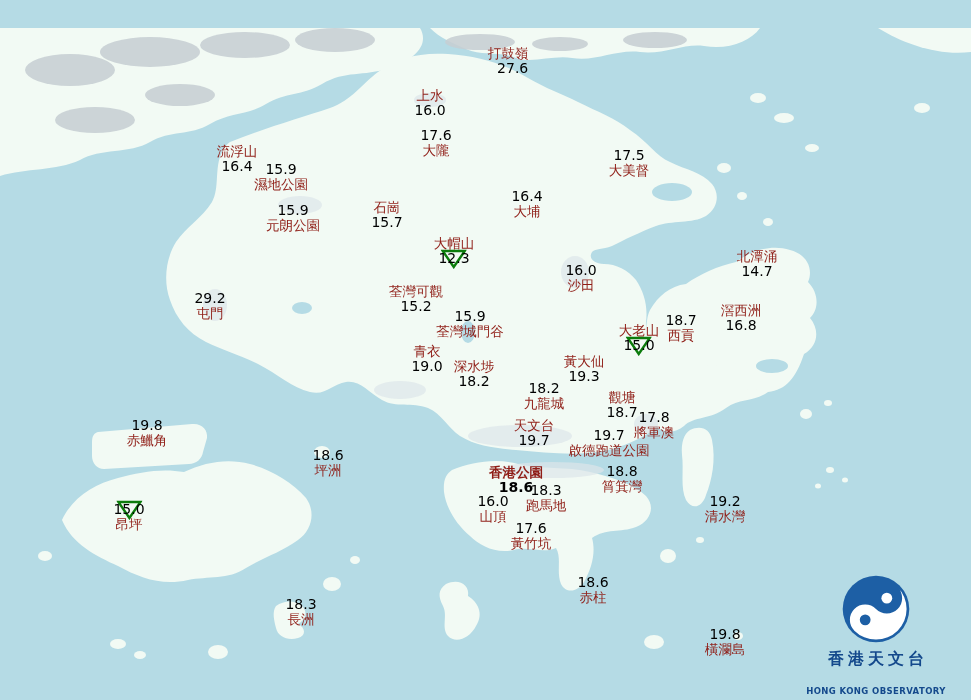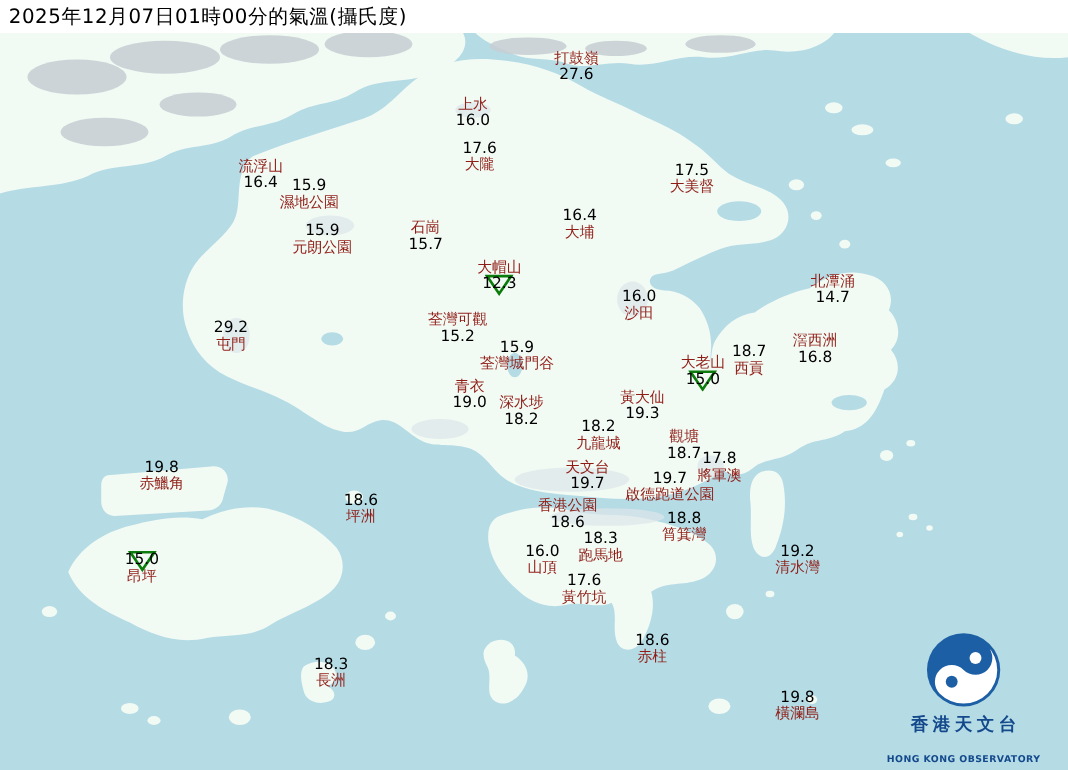--- a/index.html
+++ b/index.html
@@ -162,26 +162,23 @@
     </g>
 
     <g class="water">
       <ellipse cx="672" cy="192" rx="20" ry="9"></ellipse>
       <ellipse cx="468" cy="332" rx="7" ry="11"></ellipse>
       <ellipse cx="772" cy="366" rx="16" ry="7"></ellipse>
       <ellipse cx="302" cy="308" rx="10" ry="6"></ellipse>
     </g>
   </svg>
 
-  <div id="titlebar">
-    <span>2025年12月07日01時00分的氣溫(攝氏度)</span>
-  </div>
 
   <div id="stations">
-      <div class="station" style="left: 524px; top: 46px;">
+      <div class="station" style="left: 508px; top: 46px; align-items: flex-end;">
     <span class="s-name">打鼓嶺</span>
     <span class="t-wrap">
 
       <span class="s-temp">27.6</span>
     </span>
   </div>
       <div class="station" style="left: 430px; top: 88px;">
     <span class="s-name">上水</span>
     <span class="t-wrap">
 
@@ -367,21 +364,21 @@
       <span class="s-temp">19.8</span>
     </span>
   </div>
       <div class="station temp-first" style="left: 328px; top: 448px;">
     <span class="s-name">坪洲</span>
     <span class="t-wrap">
 
       <span class="s-temp">18.6</span>
     </span>
   </div>
-      <div class="station" style="left: 516px; top: 453px;">
+      <div class="station" style="left: 516px; top: 465px; font-weight: bold;">
     <span class="s-name">香港公園</span>
     <span class="t-wrap">
 
       <span class="s-temp">18.6</span>
     </span>
   </div>
       <div class="station temp-first" style="left: 622px; top: 464px;">
     <span class="s-name">筲箕灣</span>
     <span class="t-wrap">
 

